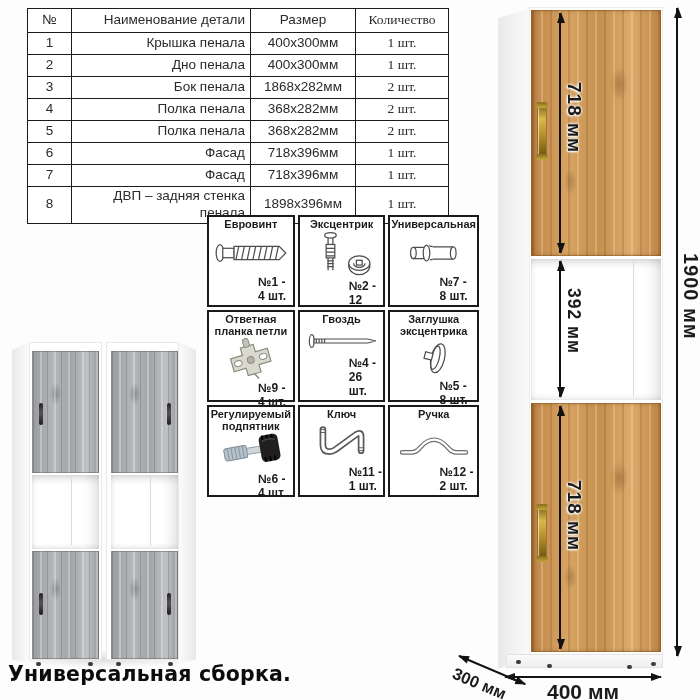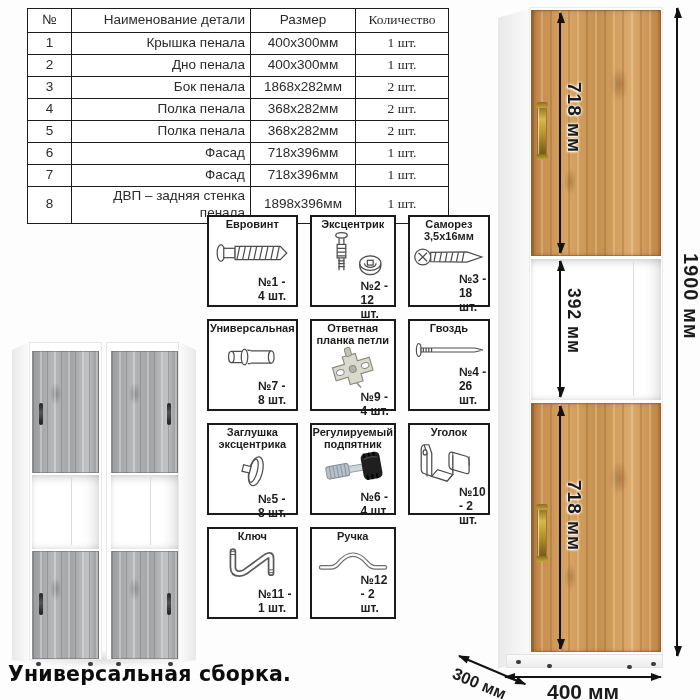--- a/index.html
+++ b/index.html
@@ -13,21 +13,21 @@
   .parts th,.parts td{border:1.6px solid #1c1c1c;padding:1px 5px;height:19px;
          font-weight:normal;text-align:center;line-height:1.25;}
   .parts th{height:21px;}
   .parts .c-num{width:33px;}
   .parts .c-name{width:168px;text-align:right;}
   .parts .c-size{width:94px;}
   .parts .c-qty{width:82px;font-family:Liberation Serif, serif;}
 
   
   .hw{position:absolute;left:207px;top:215px;width:272px;
-      display:grid;grid-template-columns:repeat(3,1fr);gap:12px;}
+      display:grid;grid-template-columns:repeat(3,1fr);gap:3px;}
   .hw-cell{border:2px solid #1a1a1a;background:#fff;height:92px;
       display:flex;flex-direction:column;align-items:center;justify-content:space-between;
       padding:2px 1px;box-sizing:border-box;}
   .hw-title{font-weight:bold;font-size:11px;line-height:11.5px;text-align:center;color:#1c1c1c;}
   .hw-icon{flex:1;display:flex;align-items:center;justify-content:center;}
   .hw-count{font-weight:bold;font-size:12px;color:#1c1c1c;padding-left:48px;}
 
   
   .oak{background:
     repeating-linear-gradient(90deg, rgba(110,62,18,.20) 0 2px, rgba(0,0,0,0) 2px 9px,
@@ -174,32 +174,20 @@
           <path d="M21.5 28 v13 M26.5 28 v13 M20.5 31 h7 M20.5 34 h7 M20.5 37 h7"></path>
           <ellipse cx="54" cy="36" rx="11" ry="9.5" fill="#fff"></ellipse>
           <ellipse cx="54" cy="33.5" rx="11" ry="7.5" fill="#fff"></ellipse>
           <path d="M48 33.5 a6 4.5 0 0 0 12 0"></path>
           <rect x="51" y="30.5" width="6" height="5" fill="#fff"></rect>
         </svg>
       </span>
       <div class="hw-count">№2 - 12 шт.</div>
     </div>
 
-    <div class="hw-cell">
-      <div class="hw-title">Саморез 3,5х16мм</div>
-      <span class="hw-icon">
-        <svg width="74" height="30" viewBox="0 0 78 32" fill="none" stroke="#4d4d4d" stroke-width="1.3">
-          <circle cx="11" cy="16" r="8.5" fill="#fff"></circle>
-          <path d="M6.5 11.5 l9 9 M15.5 11.5 l-9 9"></path>
-          <path d="M19.5 11 L58 10.5 L74 16 L58 21.5 L19.5 21 Z" fill="#fff"></path>
-          <path d="M25 11 l-2 10 M31 11 l-2 10 M37 11 l-2 10 M43 11 l-2 10 M49 11 l-2 10 M55 11 l-2 10"></path>
-        </svg>
-      </span>
-      <div class="hw-count">№3 - 18 шт.</div>
-    </div>
 
     <div class="hw-cell">
       <div class="hw-title">Универсальная</div>
       <span class="hw-icon">
         <svg width="58" height="30" viewBox="0 0 60 32" fill="none" stroke="#4d4d4d" stroke-width="1.3">
           <ellipse cx="8" cy="16" rx="3" ry="6" fill="#fff"></ellipse>
           <path d="M8 10 h12 M8 22 h12"></path>
           <ellipse cx="22" cy="16" rx="3.5" ry="8.5" fill="#fff"></ellipse>
           <path d="M25 8.5 h1 M25.5 8 h0"></path>
           <path d="M25.5 9 h3 M25.5 23 h3"></path>
@@ -264,35 +252,20 @@
             <rect x="30" y="16.5" width="15" height="6.5" fill="#cfd7db" stroke="#8d99a3" stroke-width="1"></rect>
             <rect x="44" y="6" width="20" height="28" rx="5" fill="#1f1f1f"></rect>
             <path d="M48 6 v5 M53 6 v5 M58 6 v5 M48 29 v5 M53 29 v5 M58 29 v5" stroke="#000" stroke-width="2"></path>
             <path d="M47 12 q7 -3 14 0" stroke="#4a4a4a" stroke-width="1.4" fill="none"></path>
           </g>
         </svg>
       </span>
       <div class="hw-count">№6 - 4 шт.</div>
     </div>
 
-    <div class="hw-cell">
-      <div class="hw-title">Уголок</div>
-      <span class="hw-icon">
-        <svg width="66" height="46" viewBox="0 0 68 48" fill="none" stroke="#4d4d4d" stroke-width="1.3">
-          <path d="M8 6 q-3 1 -3 5 v20 q0 4 3 5 l8 3 v-24 l-3 -9 Z" fill="#fff"></path>
-          <path d="M8 6 l3 9 v24"></path>
-          <ellipse cx="9" cy="14" rx="2" ry="2.6" fill="#fff"></ellipse>
-          <path d="M16 39 l16 5 l6 -7 l-16 -5 Z" fill="#fff"></path>
-          <path d="M34 17 q0 -4 4 -3 l14 4 q3 1 3 5 v10 q0 4 -3 3 l-14 -4 q-4 -1 -4 -5 Z" fill="#fff"></path>
-          <path d="M38 14 l0 22 M55 18 v10" stroke-width="1"></path>
-          <path d="M32 44 l6 -7 l0 -20" stroke-width="1"></path>
-        </svg>
-      </span>
-      <div class="hw-count">№10 - 2 шт.</div>
-    </div>
 
     <div class="hw-cell">
       <div class="hw-title">Ключ</div>
       <span class="hw-icon">
         <svg width="64" height="42" viewBox="0 0 66 44" fill="none">
           <path d="M13 8 V24 q0 7 7 7 q3 0 6 -2 L48 13 q5 -3 5 2 V30" stroke="#5a5a5a" stroke-width="7" stroke-linecap="round" stroke-linejoin="round"></path>
           <path d="M13 8 V24 q0 7 7 7 q3 0 6 -2 L48 13 q5 -3 5 2 V30" stroke="#ffffff" stroke-width="3.4" stroke-linecap="round" stroke-linejoin="round"></path>
           <path d="M10.5 8 h5 M10.5 11 h5 M50.5 27 h5 M50.5 30 h5" stroke="#5a5a5a" stroke-width="1"></path>
         </svg>
       </span>

